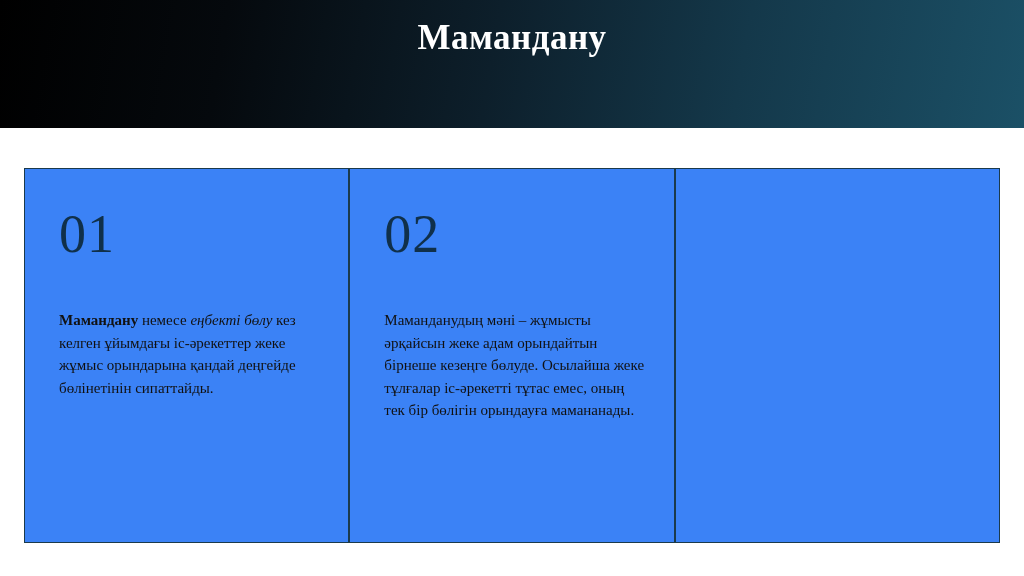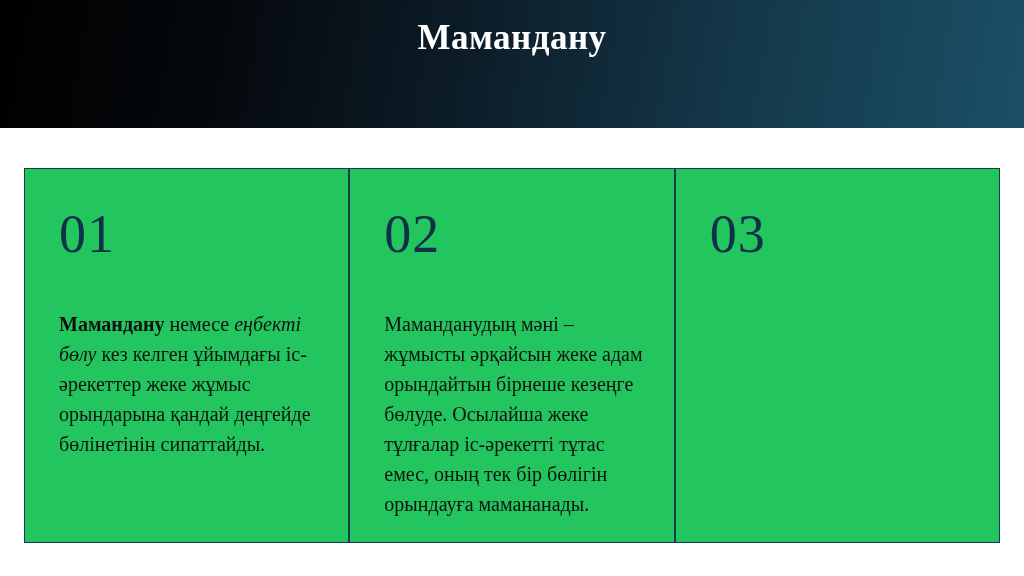--- a/index.html
+++ b/index.html
@@ -49,39 +49,39 @@
     justify-content: space-between;
     padding: 0 24px;
     box-sizing: border-box;
   }
   .card {
     width: 343px;
     height: 375px;
     border: 1px solid #1b3a4b;
     box-sizing: border-box;
     position: relative;
-    background: #22c55e;
+    background: #3b82f6;
     text-decoration: underline;
   }
   .card-number {
     position: absolute;
     left: 34px;
     top: 38px;
     font-size: 54px;
     color: #10304a;
     font-family: "Liberation Serif", serif;
     line-height: 1;
     letter-spacing: 1px;
   }
   .card-body {
     position: absolute;
     left: 34px;
     right: 26px;
     top: 140px;
-    font-size: 20px;
+    font-size: 15px;
     line-height: 1.5;
     color: #111111;
     font-family: "Liberation Serif", serif;
   }
   .card-body b {
     font-weight: bold;
   }
   .card-body i {
     font-style: italic;
   }
@@ -101,17 +101,16 @@
       <div class="card-number">01</div>
       <div class="card-body"><b>Мамандану</b><span> немесе </span><i>еңбекті бөлу</i><span> кез келген ұйымдағы іс-әрекеттер жеке жұмыс орындарына қандай деңгейде бөлінетінін сипаттайды.</span></div>
     </div>
 
     <div class="card">
       <div class="card-number">02</div>
       <div class="card-body">Маманданудың мәні – жұмысты әрқайсын жеке адам орындайтын бірнеше кезеңге бөлуде. Осылайша жеке тұлғалар іс-әрекетті тұтас емес, оның тек бір бөлігін орындауға мамананады.</div>
     </div>
 
     <div class="card">
-      <div class="card-number">03</div>
     </div>
 
   </div>
 </div>
 
 </body></html>

